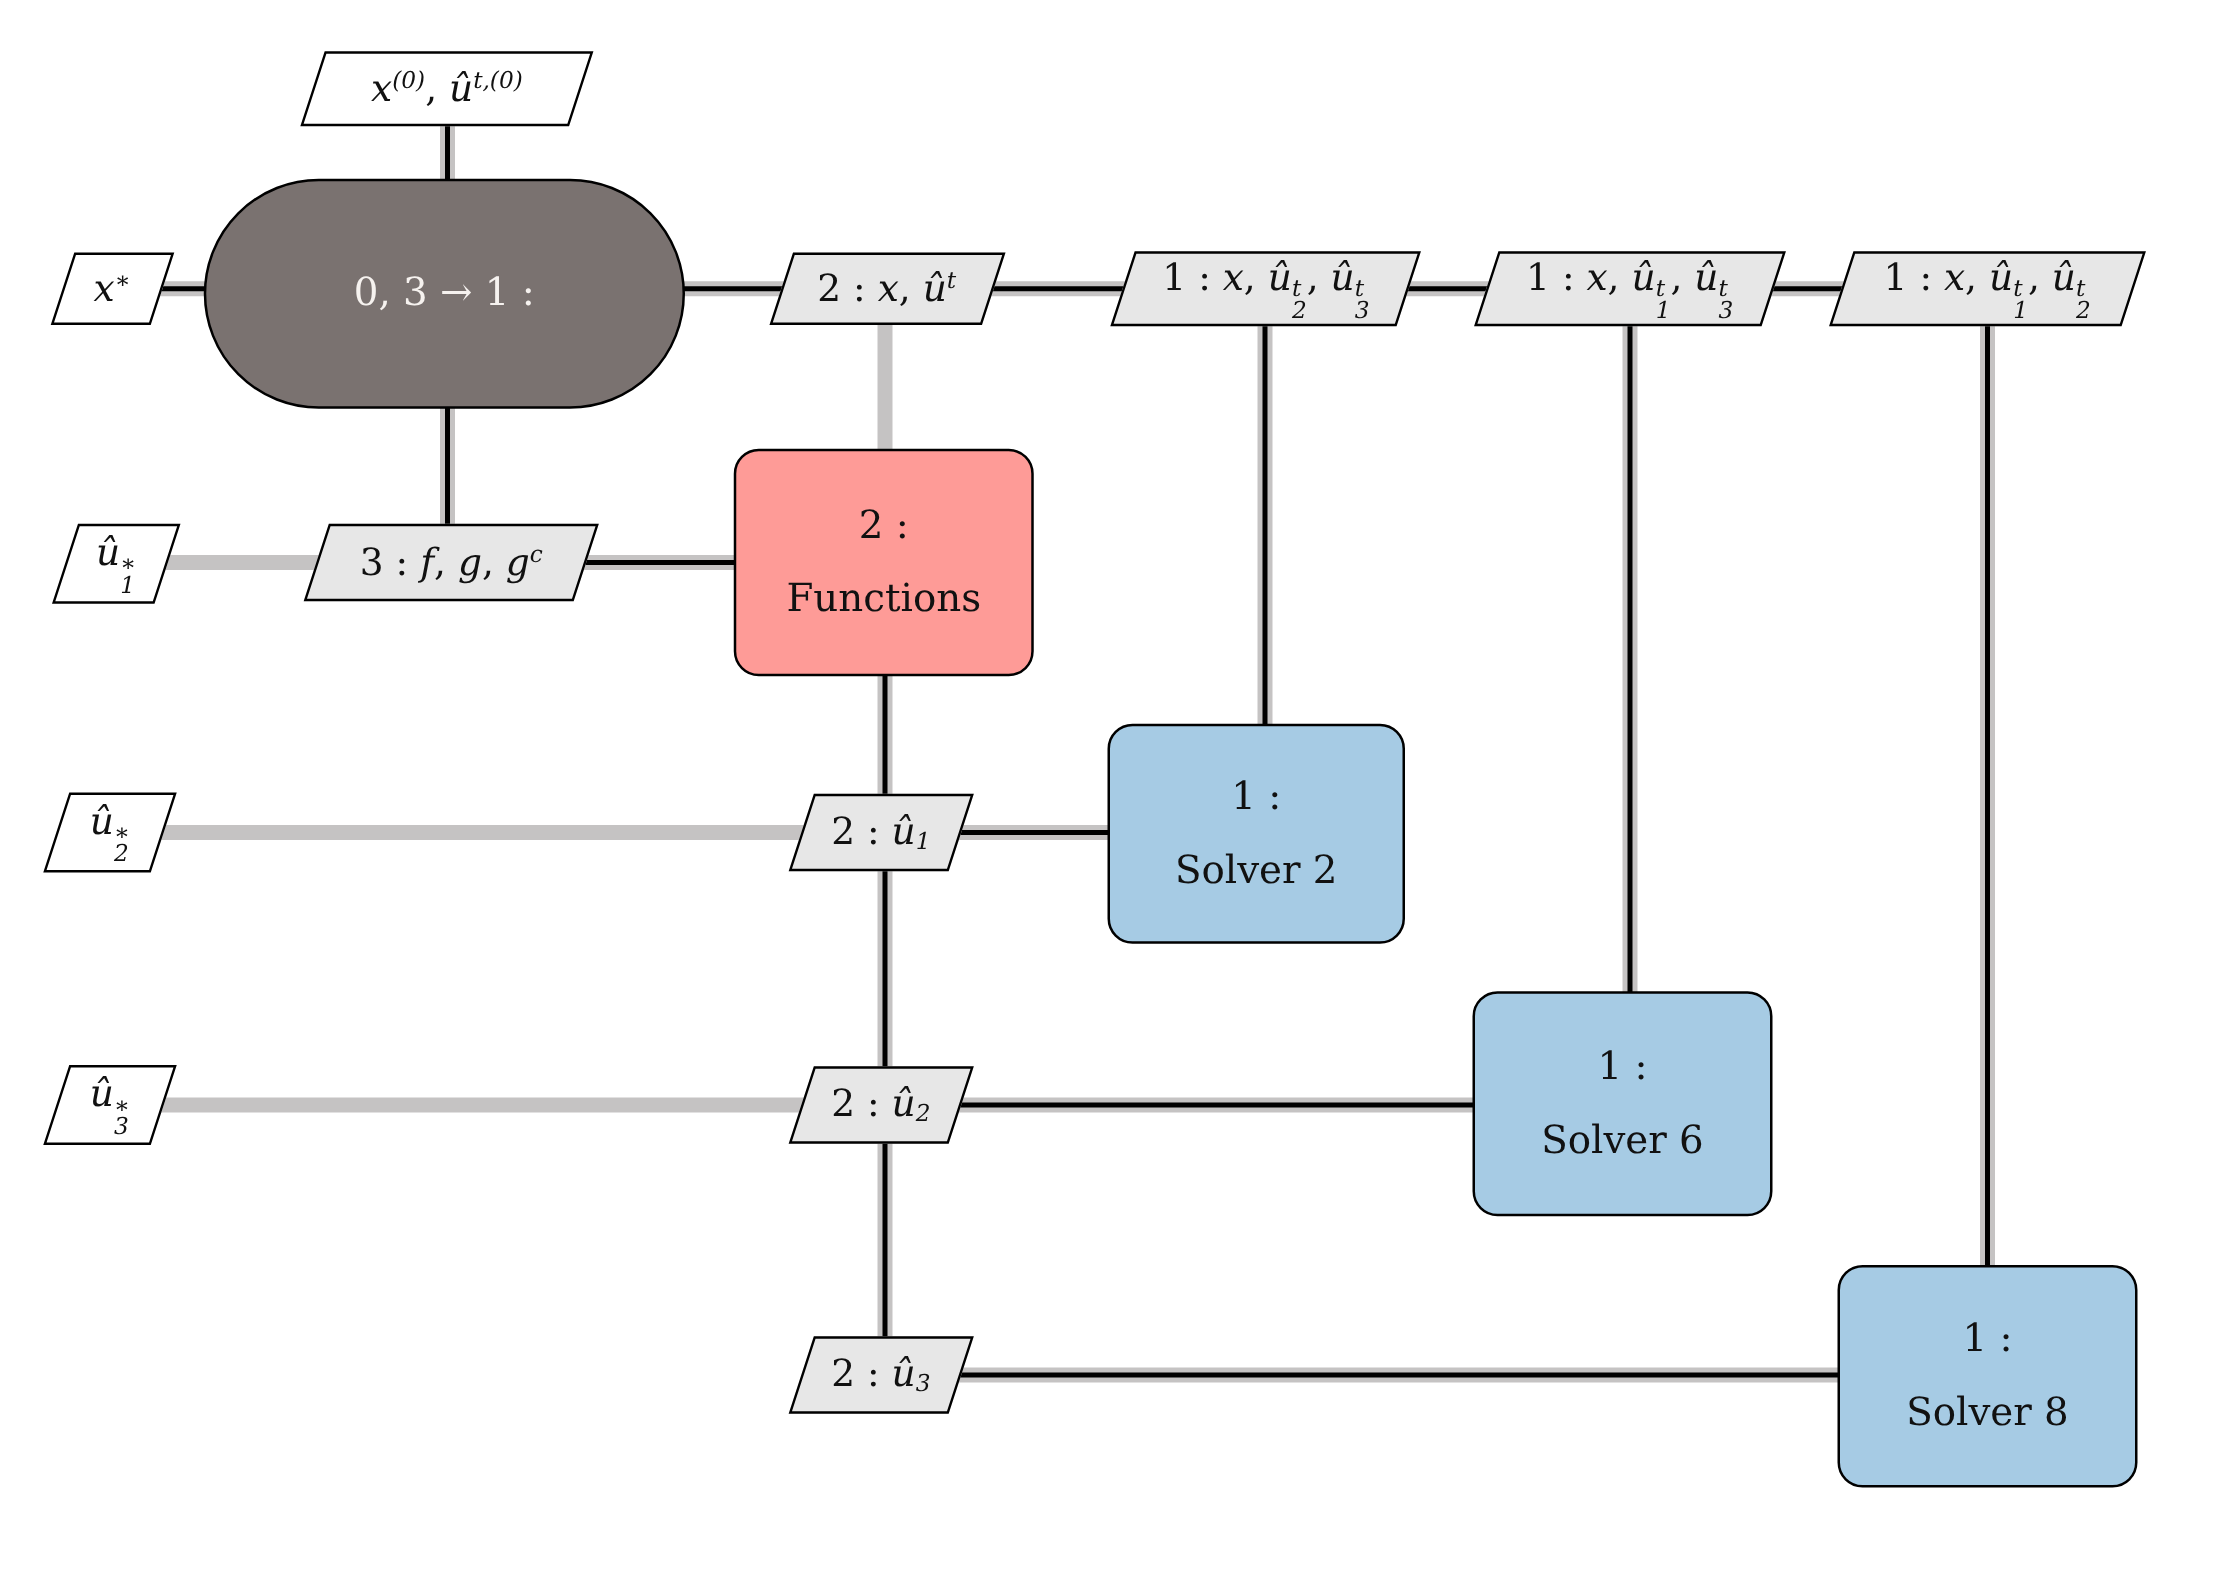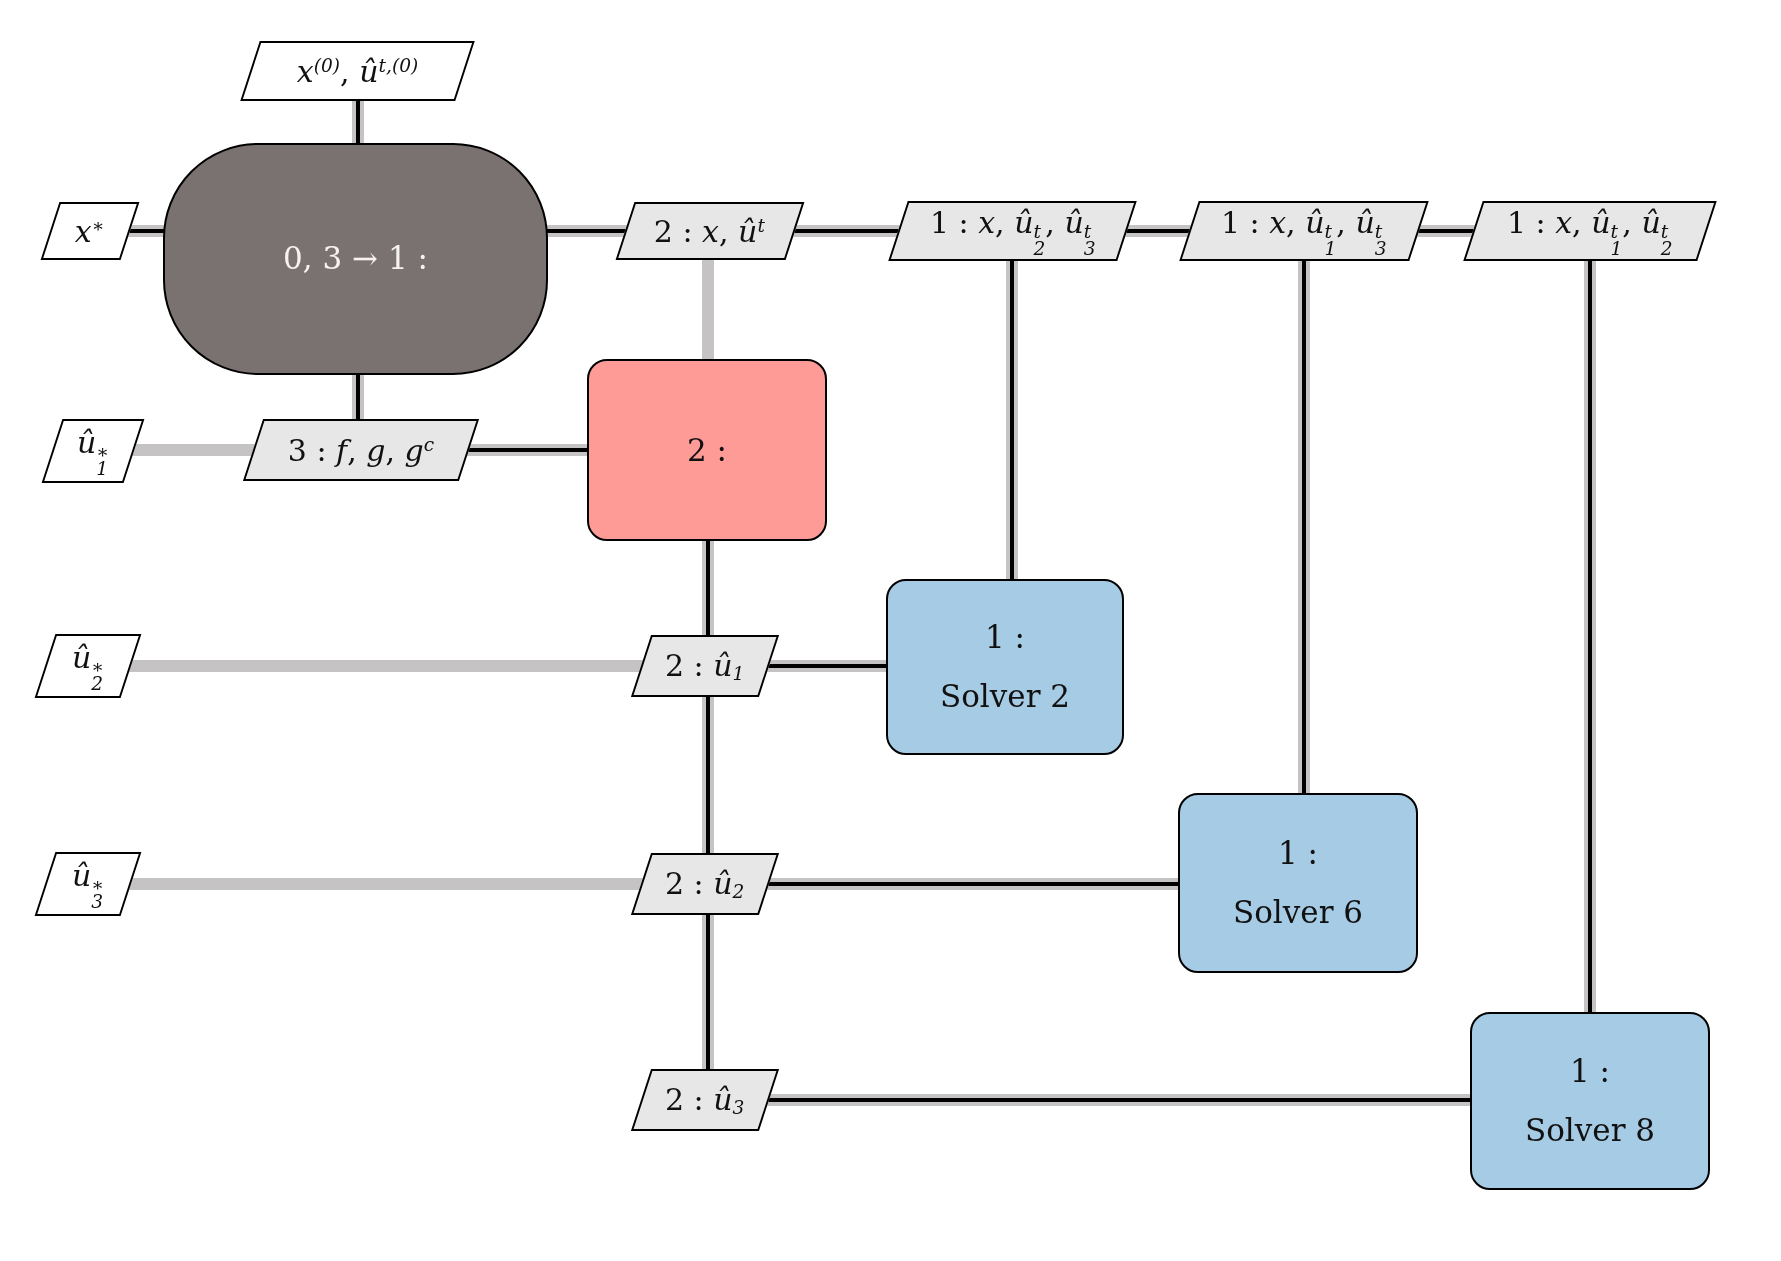--- a/index.html
+++ b/index.html
@@ -125,25 +125,26 @@
   <div class="node para gray" style="left:641px;top:635px;width:128px;height:62px">
     <span class="math"><span>2 : </span><span class="i">û</span><span class="sub">1</span></span>
   </div>
   <div class="node para gray" style="left:641px;top:853px;width:128px;height:62px">
     <span class="math"><span>2 : </span><span class="i">û</span><span class="sub">2</span></span>
   </div>
   <div class="node para gray" style="left:641px;top:1069px;width:128px;height:62px">
     <span class="math"><span>2 : </span><span class="i">û</span><span class="sub">3</span></span>
   </div>
 
-  <div class="node pill" style="left:163px;top:143px;width:385px;height:232px">
+  <div class="node pill" style="left:163px;top:143px;width:385px;height:184px">
     <span class="math">0, 3 → 1 :</span>
   </div>
   <div class="node rbox fn" style="left:587px;top:359px;width:240px;height:182px">
     <span class="math">2 :</span>
+    <span>Functions</span>
   </div>
   <div class="node rbox sv" style="left:886px;top:579px;width:238px;height:176px">
     <span class="math">1 :</span>
     <span>Solver 2</span>
   </div>
   <div class="node rbox sv" style="left:1178px;top:793px;width:240px;height:180px">
     <span class="math">1 :</span>
     <span>Solver 6</span>
   </div>
   <div class="node rbox sv" style="left:1470px;top:1012px;width:240px;height:178px">

